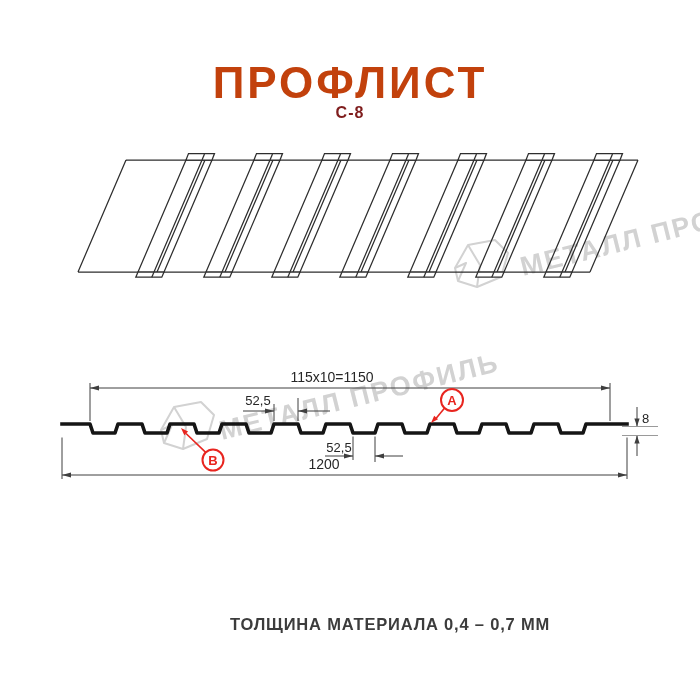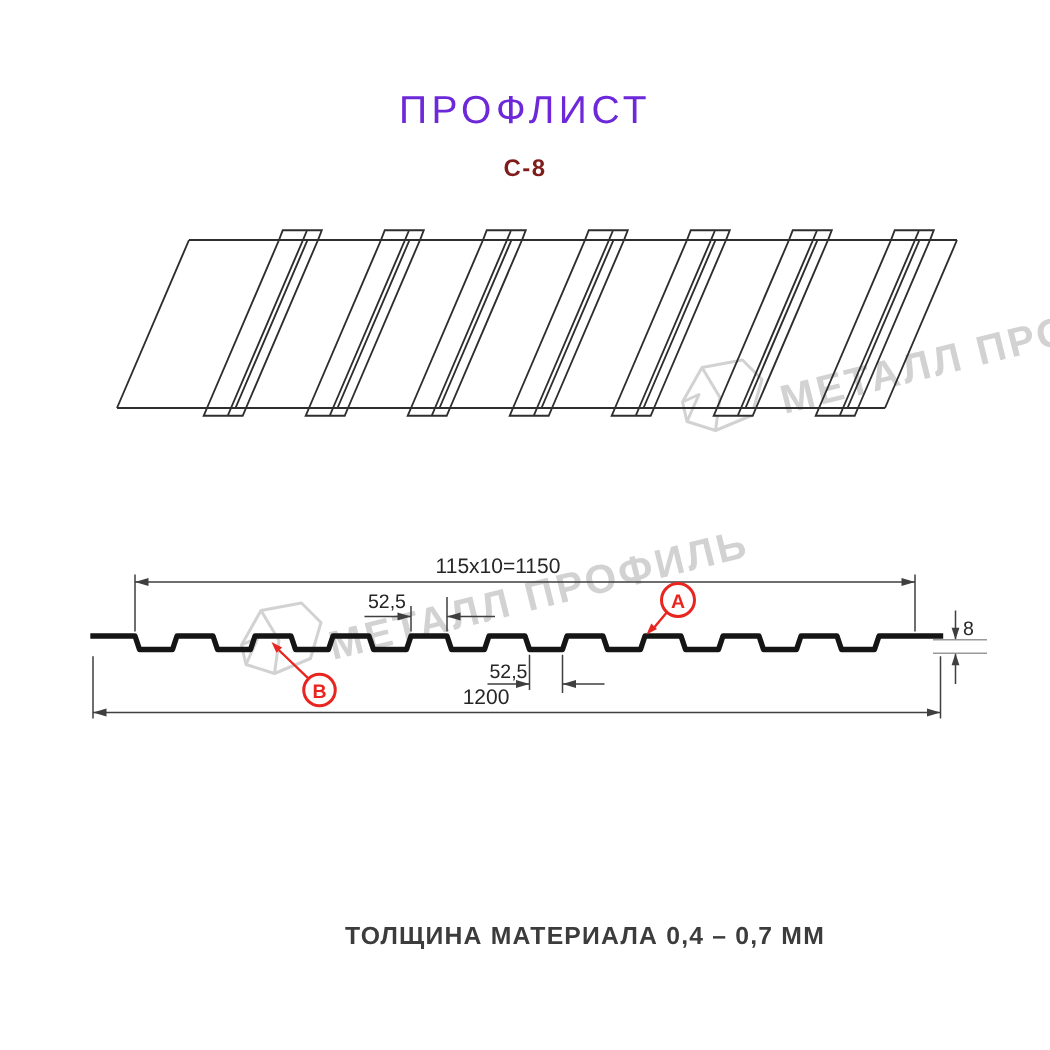--- a/index.html
+++ b/index.html
@@ -1,19 +1,19 @@
 <!DOCTYPE html>
 <html><head>
 <meta charset="utf-8">
 <style>
   html,body{margin:0;padding:0;background:#fff;}
   .page{position:relative;width:700px;height:700px;background:#ffffff;overflow:hidden;
         font-family:"Liberation Sans",sans-serif;}
   .title{position:absolute;top:58px;left:0;width:700px;text-align:center;
-         font-size:26px;font-weight:normal;letter-spacing:3px;color:#6d28d9;}
+         font-size:44px;font-weight:bold;letter-spacing:3px;color:#c2410c;}
   .subtitle{position:absolute;top:104px;left:0;width:700px;text-align:center;
          font-size:16px;font-weight:bold;letter-spacing:1px;color:#7f1d1d;}
   .footer{position:absolute;top:615px;left:0;width:700px;text-align:center;
          font-size:16.5px;font-weight:600;letter-spacing:0.8px;color:#3c3c3c;margin-left:40px;}
   svg{position:absolute;inset:0;}
   .edge{stroke:#2e2e2e;stroke-width:1.25;fill:none;}
   .cap{stroke:#2e2e2e;stroke-width:1.25;fill:#ffffff;}
   .wm{stroke:#d2d2d2;stroke-width:2;fill:none;stroke-linejoin:round;}
   .wmtext{fill:#d2d2d2;font-size:27px;font-weight:bold;letter-spacing:2px;}
   .profile{stroke:#151515;stroke-width:3.6;fill:none;stroke-linejoin:round;stroke-linecap:square;}

